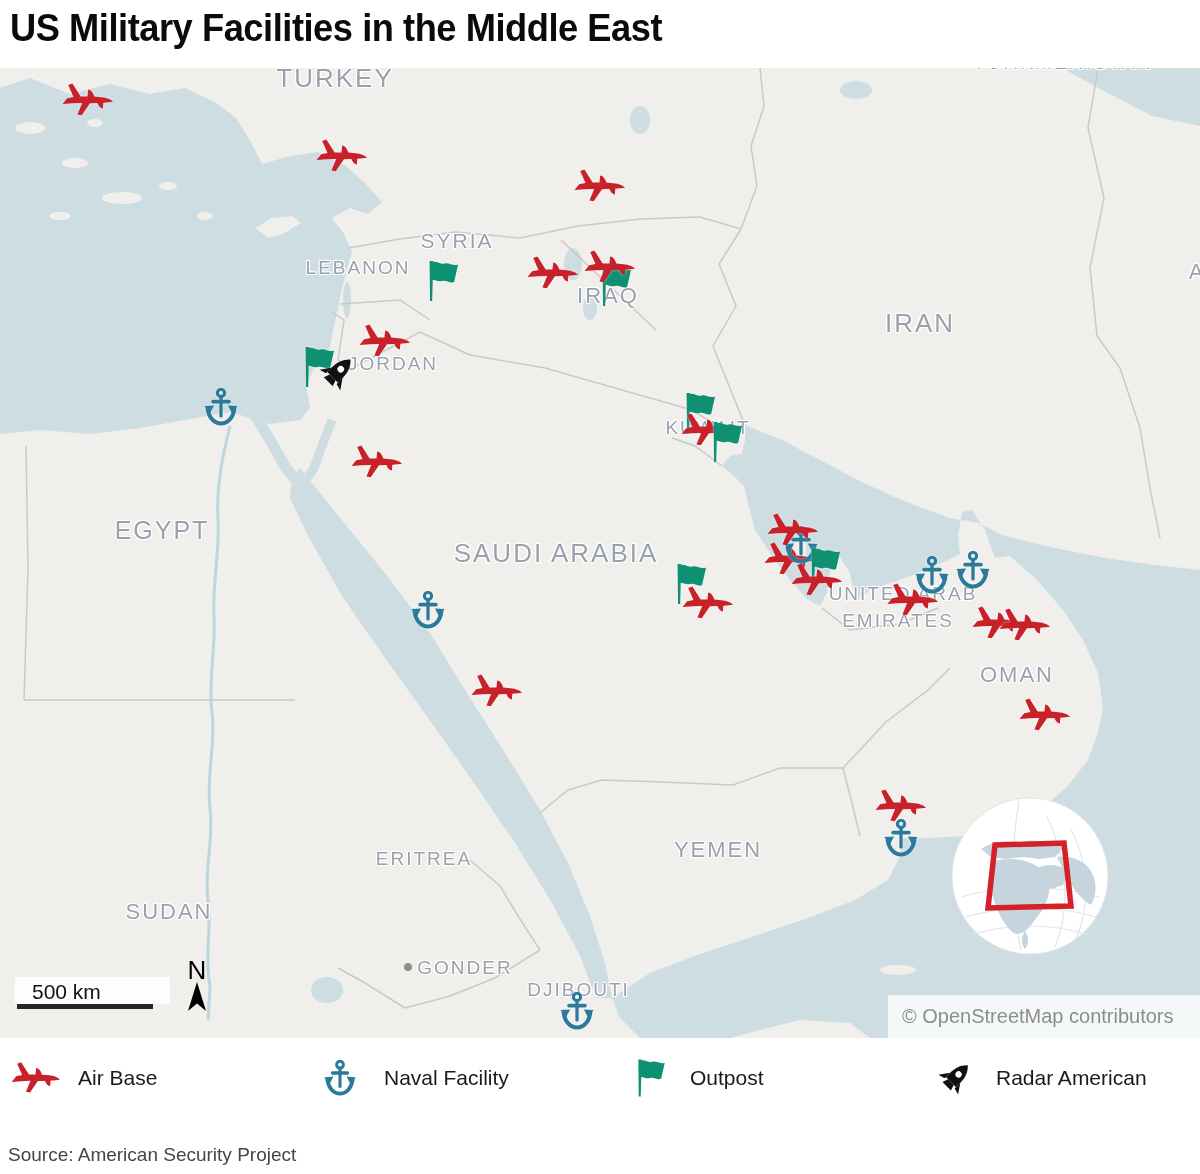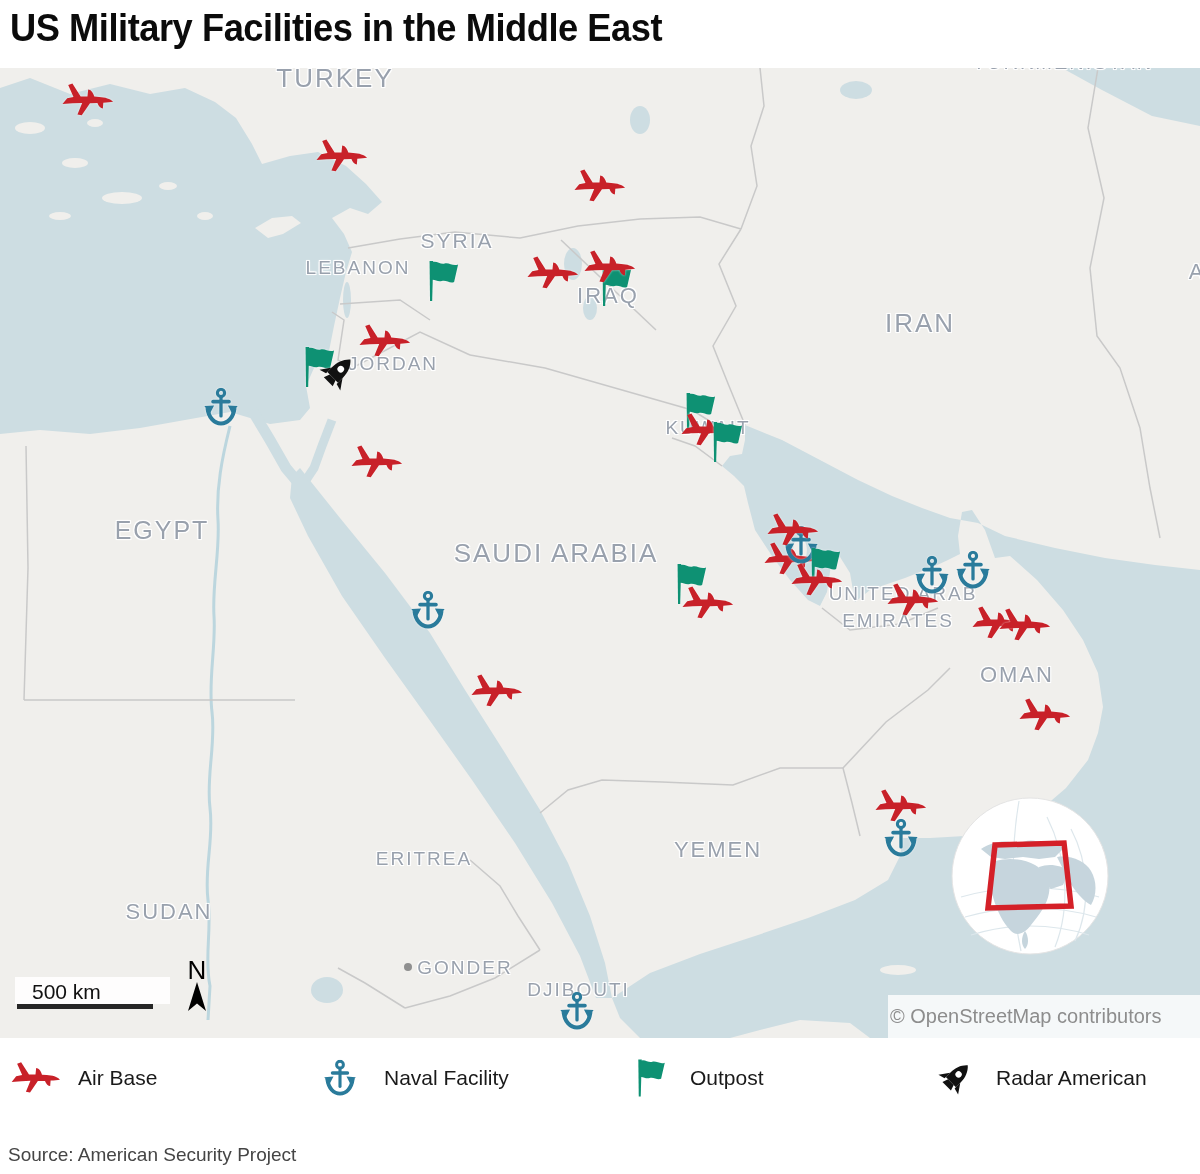--- a/index.html
+++ b/index.html
@@ -19,21 +19,21 @@
       transform:translate(-50%,-50%);}
   .fac{position:absolute;transform:translate(-50%,-50%);filter:drop-shadow(0 0 1px rgba(255,255,255,0.6));}
   
   #scalebox{position:absolute;left:15px;top:909px;width:155px;height:27px;background:rgba(255,255,255,0.88);}
   #scaleline{position:absolute;left:17px;top:936px;width:136px;height:5px;background:#262626;}
   #scalelabel{position:absolute;left:32px;top:912px;font-size:21px;color:#111;}
   #northN{position:absolute;left:197px;top:902px;transform:translate(-50%,-50%);font-size:26px;color:#000;}
   
   #attrib{position:absolute;left:888px;top:927px;width:312px;height:43px;background:rgba(255,255,255,0.8);
       display:flex;align-items:center;}
-  #attrib span{margin-left:2px;font-size:20px;color:#8d8d8d;}
+  #attrib span{margin-left:14px;font-size:20px;color:#8d8d8d;}
   
   #globe{position:absolute;left:951px;top:729px;}
   
   #footer{position:absolute;left:0;top:1038px;width:1200px;height:152px;background:#fff;}
   .legend-item-icon{position:absolute;transform:translate(-50%,-50%);}
   .legend-label{position:absolute;transform:translateY(-50%);font-size:21px;color:#1a1a1a;white-space:nowrap;}
   #source{position:absolute;left:8px;top:106px;font-size:19px;color:#454545;}
 </style>
 </head>
 <body>

